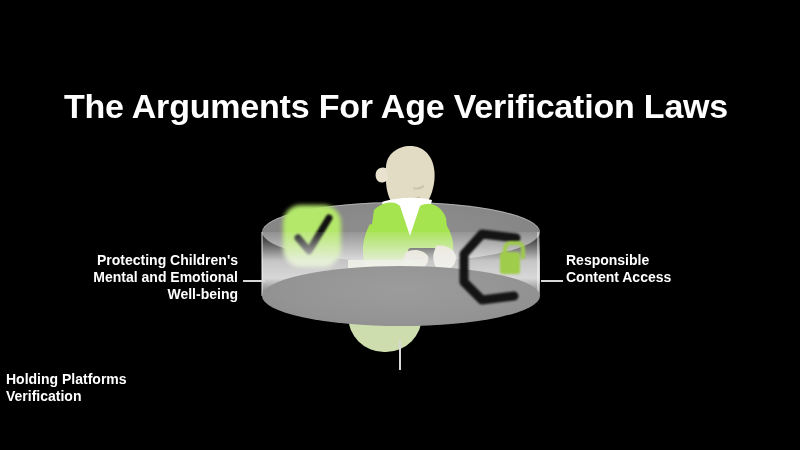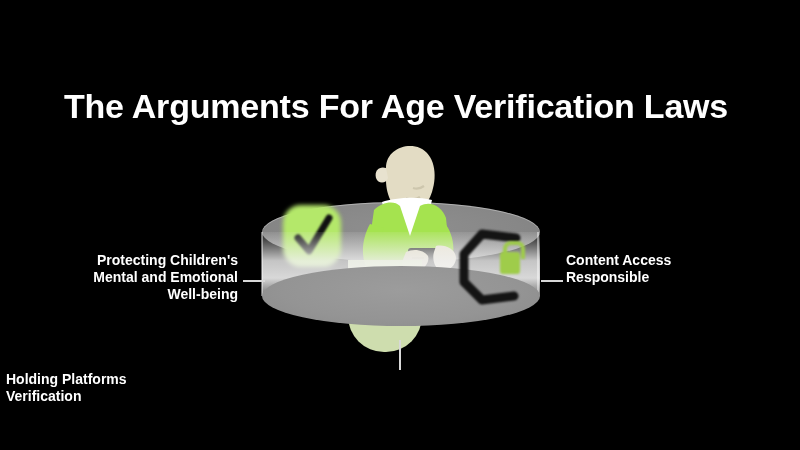--- a/index.html
+++ b/index.html
@@ -284,22 +284,22 @@
   <div class="conn-right"></div>
   <div class="conn-bottom"></div>
 
   <div class="label" id="label-left">
     <span class="ln">Protecting Children's</span>
     <span class="ln">Mental and Emotional</span>
     <span class="ln">Well-being</span>
   </div>
 
   <div class="label" id="label-right">
+    <span class="ln">Responsible</span>
     <span class="ln">Content Access</span>
-    <span class="ln">Responsible</span>
   </div>
 
   <div class="label" id="label-bottom">
     <span class="ln">Holding Platforms</span>
     <span class="ln">Verification</span>
   </div>
 
 </div>
 
 </body></html>

